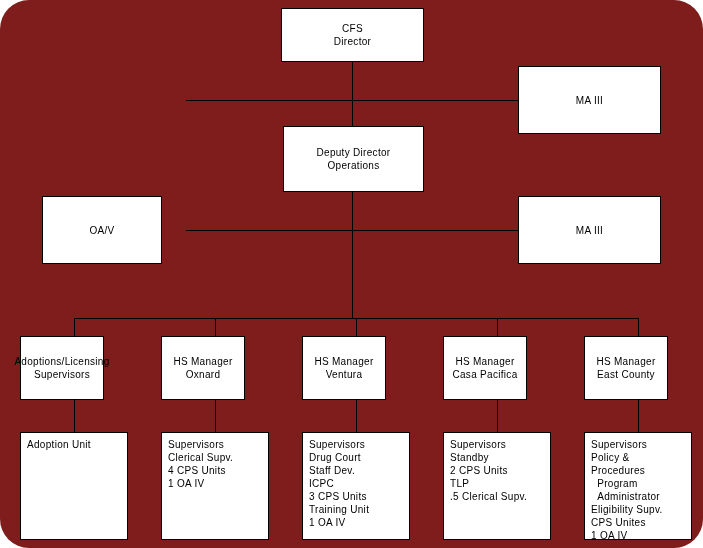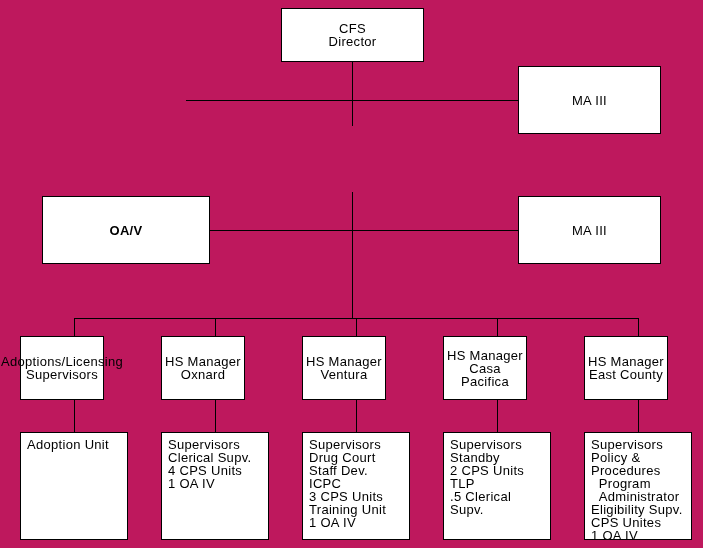--- a/index.html
+++ b/index.html
@@ -1,26 +1,27 @@
 <!DOCTYPE html>
 <html><head>
   <meta charset="utf-8">
   <style>
     html, body { margin: 0; padding: 0; background: #ffffff; }
     .stage {
       position: relative;
       width: 703px;
       height: 548px;
-      background: #be185d;
+      background: #7f1d1d;
       font-family: "Liberation Sans", sans-serif;
-      font-size: 13px;
+      font-size: 10px;
       line-height: 13px;
       color: #000000;
       letter-spacing: 0.3px;
       overflow: hidden;
+      border-radius: 29px;
     }
     .box {
       position: absolute;
       border: 1px solid #000000;
       background: #ffffff;
       box-sizing: border-box;
     }
     .box.center {
       display: flex;
       align-items: center;
@@ -32,21 +33,21 @@
       text-align: left;
     }
     .label { white-space: pre-wrap; }
     .line { position: absolute; background: #000000; }
 
     
     .n-cfs     { left: 281px; top: 8px;   width: 143px; height: 54px; }
     .n-hsadmin { left: 42px;  top: 66px;  width: 144px; height: 68px; }
     .n-ma1     { left: 518px; top: 66px;  width: 143px; height: 68px; }
     .n-deputy  { left: 283px; top: 126px; width: 141px; height: 66px; }
-    .n-oav     { left: 42px;  top: 196px; width: 168px; height: 68px; font-weight: bold; }
+    .n-oav     { left: 42px;  top: 196px; width: 120px; height: 68px; }
     .n-ma2     { left: 518px; top: 196px; width: 143px; height: 68px; }
 
     
     .mgr { top: 336px; width: 84px; height: 64px; }
     .m0 { left: 20px; }  .m1 { left: 161px; } .m2 { left: 302px; }
     .m3 { left: 443px; } .m4 { left: 584px; }
 
     
     .unitbox { top: 432px; width: 108px; height: 108px; }
 
@@ -85,20 +86,24 @@
   <div class="box center n-cfs">
     <span class="label">CFS
 Director</span>
   </div>
 
 
   <div class="box center n-ma1">
     <span class="label">MA III</span>
   </div>
 
+  <div class="box center n-deputy">
+    <span class="label">Deputy Director
+Operations</span>
+  </div>
 
   <div class="box center n-oav">
     <span class="label">OA/V</span>
   </div>
 
   <div class="box center n-ma2">
     <span class="label">MA III</span>
   </div>
 
   <div class="box center mgr m0">

